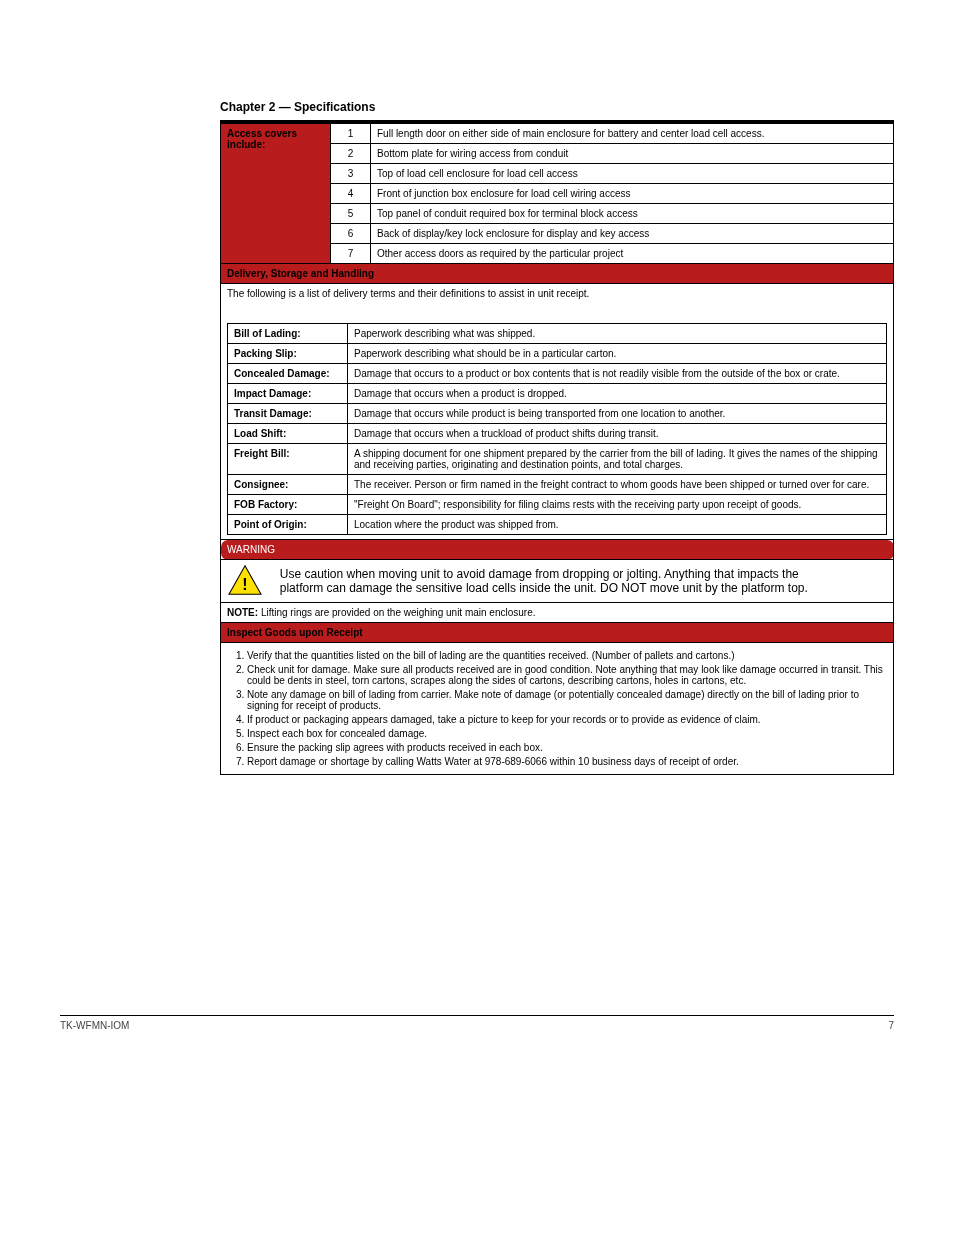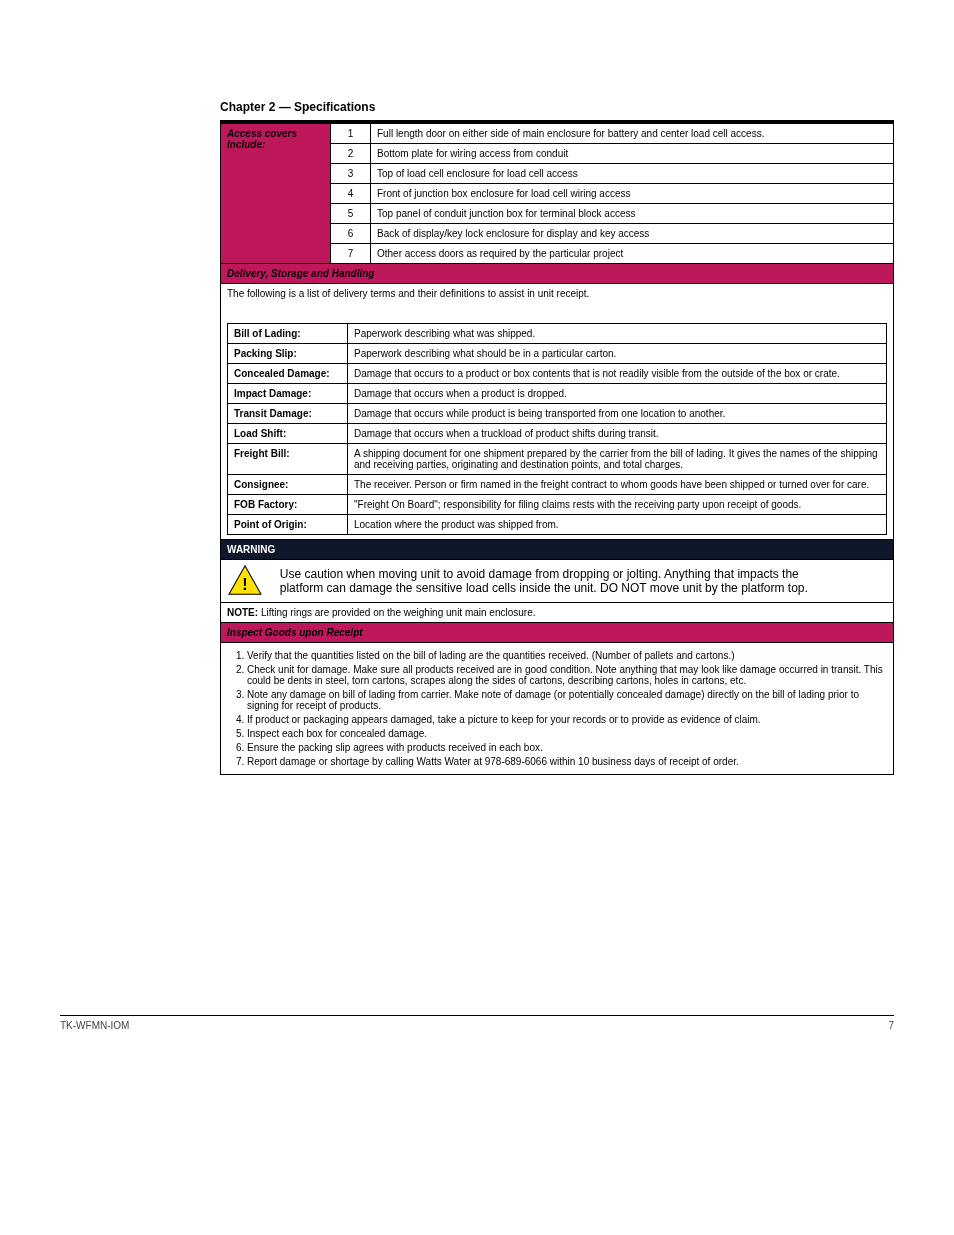--- a/index.html
+++ b/index.html
@@ -25,22 +25,22 @@
     margin-left: 160px;
     width: calc(100% - 160px);
     border-collapse: collapse;
   }
   table.main td, table.main th {
     border: 1px solid #000;
     padding: 4px 6px;
     vertical-align: top;
     font-size: 10px;
   }
-  .shade { background: #be185d; font-style: italic; }
-  .dark  { background: #0f172a; color: #fff; font-weight: bold; }
+  .shade { background: #b91c1c; }
+  .dark  { background: #b91c1c; color: #fff; font-weight: normal; border-radius: 7px; }
   .cellhead { font-weight: bold; }
 
   .terms-table {
     width: 100%;
     border-collapse: collapse;
   }
   .terms-table td { border: none; padding: 3px 4px; vertical-align: top; font-size: 10px; margin-top: 25px; }
 
   .warning-row td { padding: 8px 6px; }
   .warning-icon {
@@ -92,21 +92,21 @@
   <tr>
         <td style="text-align:center">3</td>
         <td>Top of load cell enclosure for load cell access</td>
       </tr>
   <tr>
         <td style="text-align:center">4</td>
         <td>Front of junction box enclosure for load cell wiring access</td>
       </tr>
   <tr>
         <td style="text-align:center">5</td>
-        <td>Top panel of conduit junction box for terminal block access</td>
+        <td>Top panel of conduit required box for terminal block access</td>
       </tr>
   <tr>
         <td style="text-align:center">6</td>
         <td>Back of display/key lock enclosure for display and key access</td>
       </tr>
   <tr>
         <td style="text-align:center">7</td>
         <td>Other access doors as required by the particular project</td>
       </tr>
 

